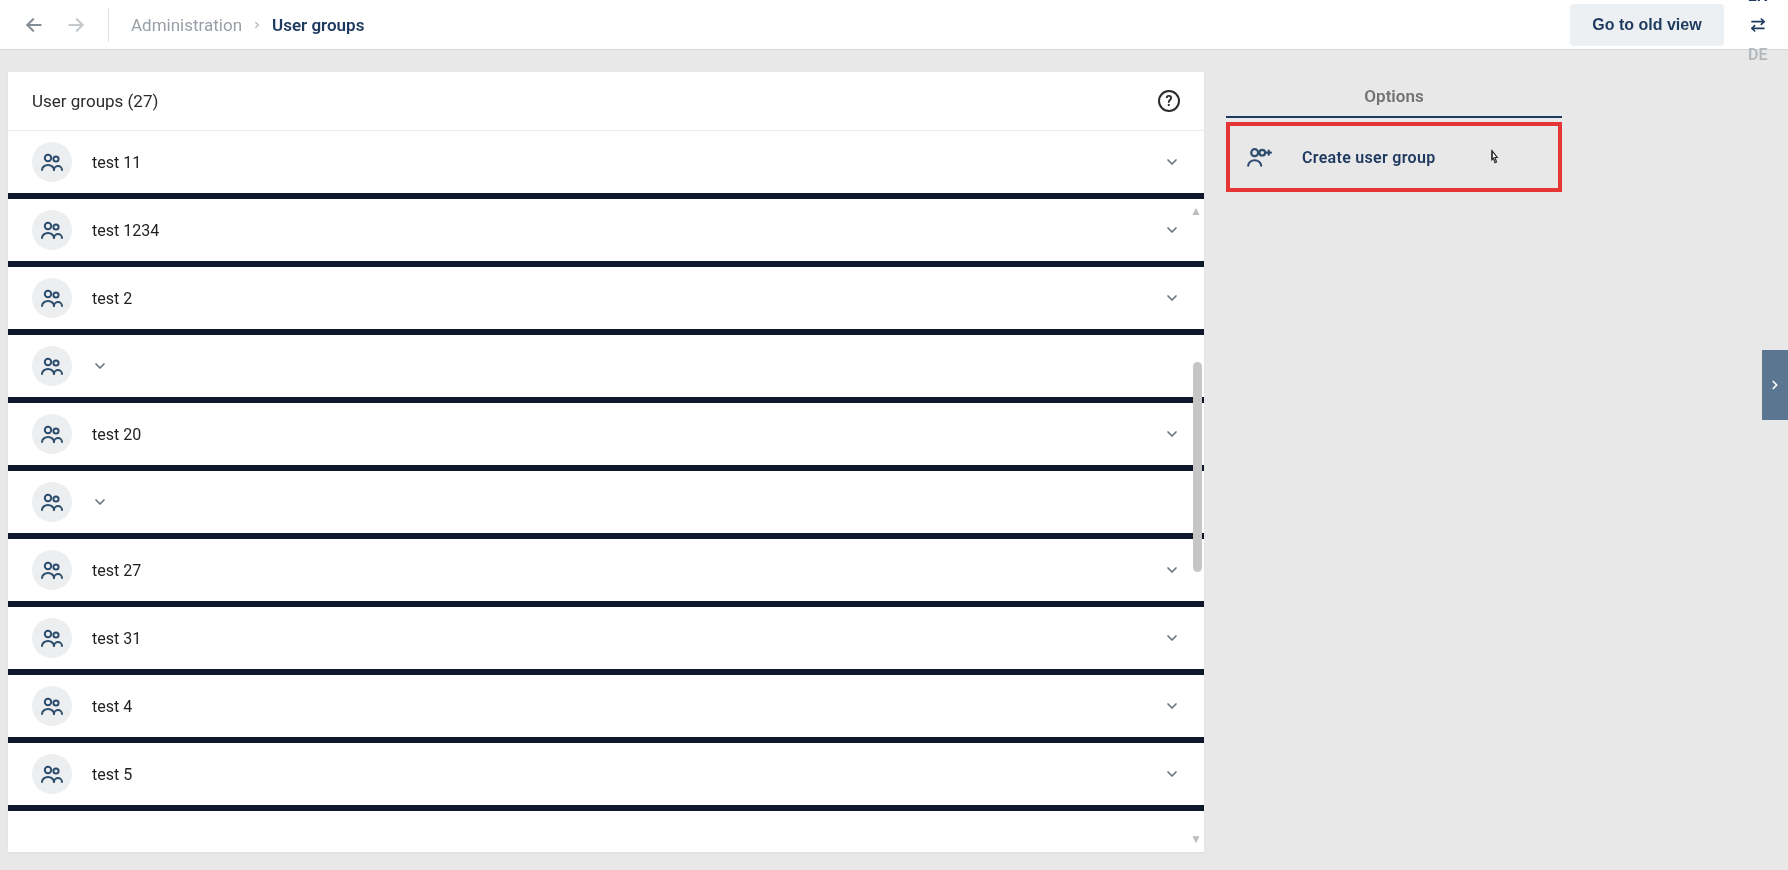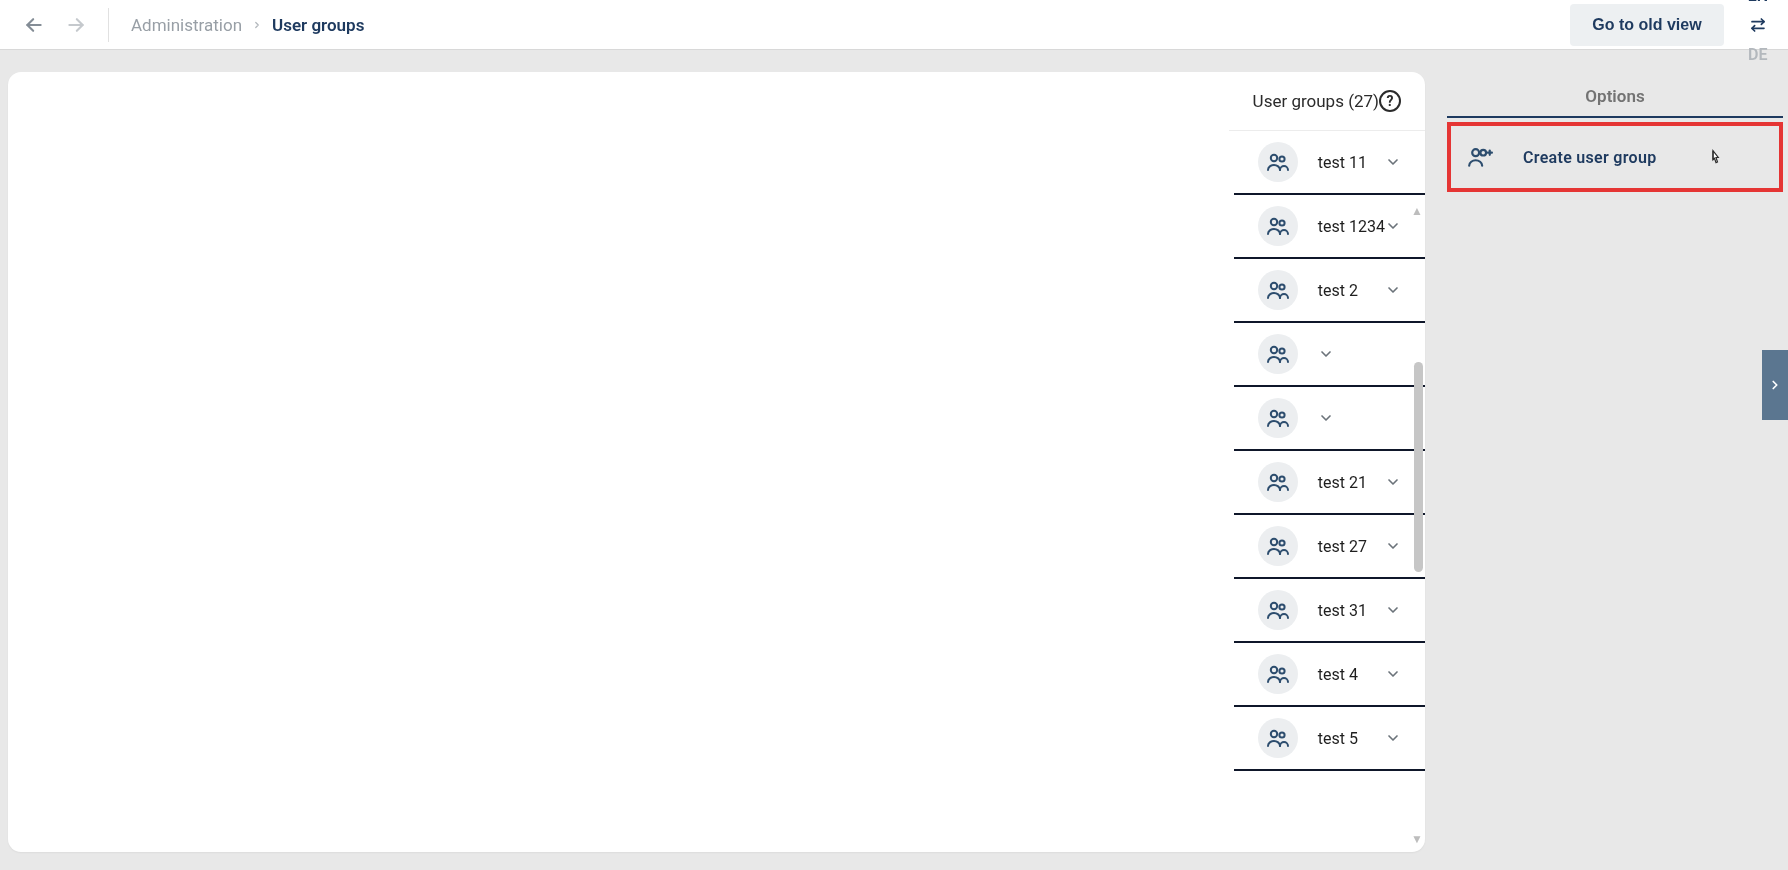--- a/index.html
+++ b/index.html
@@ -82,28 +82,27 @@
 .main-area {
   display: flex;
   padding: 22px 0 0 8px;
   gap: 22px;
   height: calc(100% - 62px);
 }
 
 
 .left-panel {
   background: #ffffff;
-  border-radius: 13px;
-  width: 1417px;
+  border-radius: 0;
+  width: 1196px;
   height: 780px;
   display: flex;
   flex-direction: column;
   box-shadow: 0 1px 2px rgba(0,0,0,0.05);
   position: relative;
-  align-items: flex-end;
 }
 .panel-header {
   display: flex;
   align-items: center;
   justify-content: space-between;
   padding: 18px 24px;
   border-bottom: 1px solid #ececec;
 }
 .panel-title {
   font-size: 17px;
@@ -124,23 +123,22 @@
   cursor: pointer;
 }
 .list {
   flex: 1;
   overflow: hidden;
 }
 .list-row {
   display: flex;
   align-items: center;
   padding: 11px 24px;
-  border-bottom: 2px solid #0f172a;
-  cursor: pointer;
-  margin-left: 20px;
+  border-bottom: 6px solid #0f172a;
+  cursor: pointer;
 }
 .row-avatar {
   width: 40px;
   height: 40px;
   border-radius: 50%;
   background: #eceef0;
   display: flex;
   align-items: center;
   justify-content: center;
   margin-right: 20px;
@@ -348,36 +346,36 @@
         </div>
         <div class="list-row">
           <div class="row-avatar">
             <svg width="24" height="24" viewBox="0 0 24 24" fill="none" stroke="currentColor" stroke-width="2" stroke-linecap="round" stroke-linejoin="round">
               <circle cx="8" cy="8" r="3.2"></circle>
               <path d="M2 20c0-3 3-5 6-5s6 2 6 5"></path>
               <circle cx="16" cy="9" r="2.6"></circle>
               <path d="M14 20c0-2.2 2-4 4-4s4 1.8 4 4"></path>
             </svg>
           </div>
-          <div class="row-chevron">
-            <svg width="16" height="16" viewBox="0 0 24 24" fill="none" stroke="currentColor" stroke-width="2.5" stroke-linecap="round" stroke-linejoin="round">
-              <polyline points="6 9 12 15 18 9"></polyline>
-            </svg>
-          </div>
-        </div>
-        <div class="list-row">
-          <div class="row-avatar">
-            <svg width="24" height="24" viewBox="0 0 24 24" fill="none" stroke="currentColor" stroke-width="2" stroke-linecap="round" stroke-linejoin="round">
-              <circle cx="8" cy="8" r="3.2"></circle>
-              <path d="M2 20c0-3 3-5 6-5s6 2 6 5"></path>
-              <circle cx="16" cy="9" r="2.6"></circle>
-              <path d="M14 20c0-2.2 2-4 4-4s4 1.8 4 4"></path>
-            </svg>
-          </div>
-          <div class="row-label">test 21</div>
+          <div class="row-label">test 20</div>
+          <div class="row-chevron">
+            <svg width="16" height="16" viewBox="0 0 24 24" fill="none" stroke="currentColor" stroke-width="2.5" stroke-linecap="round" stroke-linejoin="round">
+              <polyline points="6 9 12 15 18 9"></polyline>
+            </svg>
+          </div>
+        </div>
+        <div class="list-row">
+          <div class="row-avatar">
+            <svg width="24" height="24" viewBox="0 0 24 24" fill="none" stroke="currentColor" stroke-width="2" stroke-linecap="round" stroke-linejoin="round">
+              <circle cx="8" cy="8" r="3.2"></circle>
+              <path d="M2 20c0-3 3-5 6-5s6 2 6 5"></path>
+              <circle cx="16" cy="9" r="2.6"></circle>
+              <path d="M14 20c0-2.2 2-4 4-4s4 1.8 4 4"></path>
+            </svg>
+          </div>
           <div class="row-chevron">
             <svg width="16" height="16" viewBox="0 0 24 24" fill="none" stroke="currentColor" stroke-width="2.5" stroke-linecap="round" stroke-linejoin="round">
               <polyline points="6 9 12 15 18 9"></polyline>
             </svg>
           </div>
         </div>
         <div class="list-row">
           <div class="row-avatar">
             <svg width="24" height="24" viewBox="0 0 24 24" fill="none" stroke="currentColor" stroke-width="2" stroke-linecap="round" stroke-linejoin="round">
               <circle cx="8" cy="8" r="3.2"></circle>

